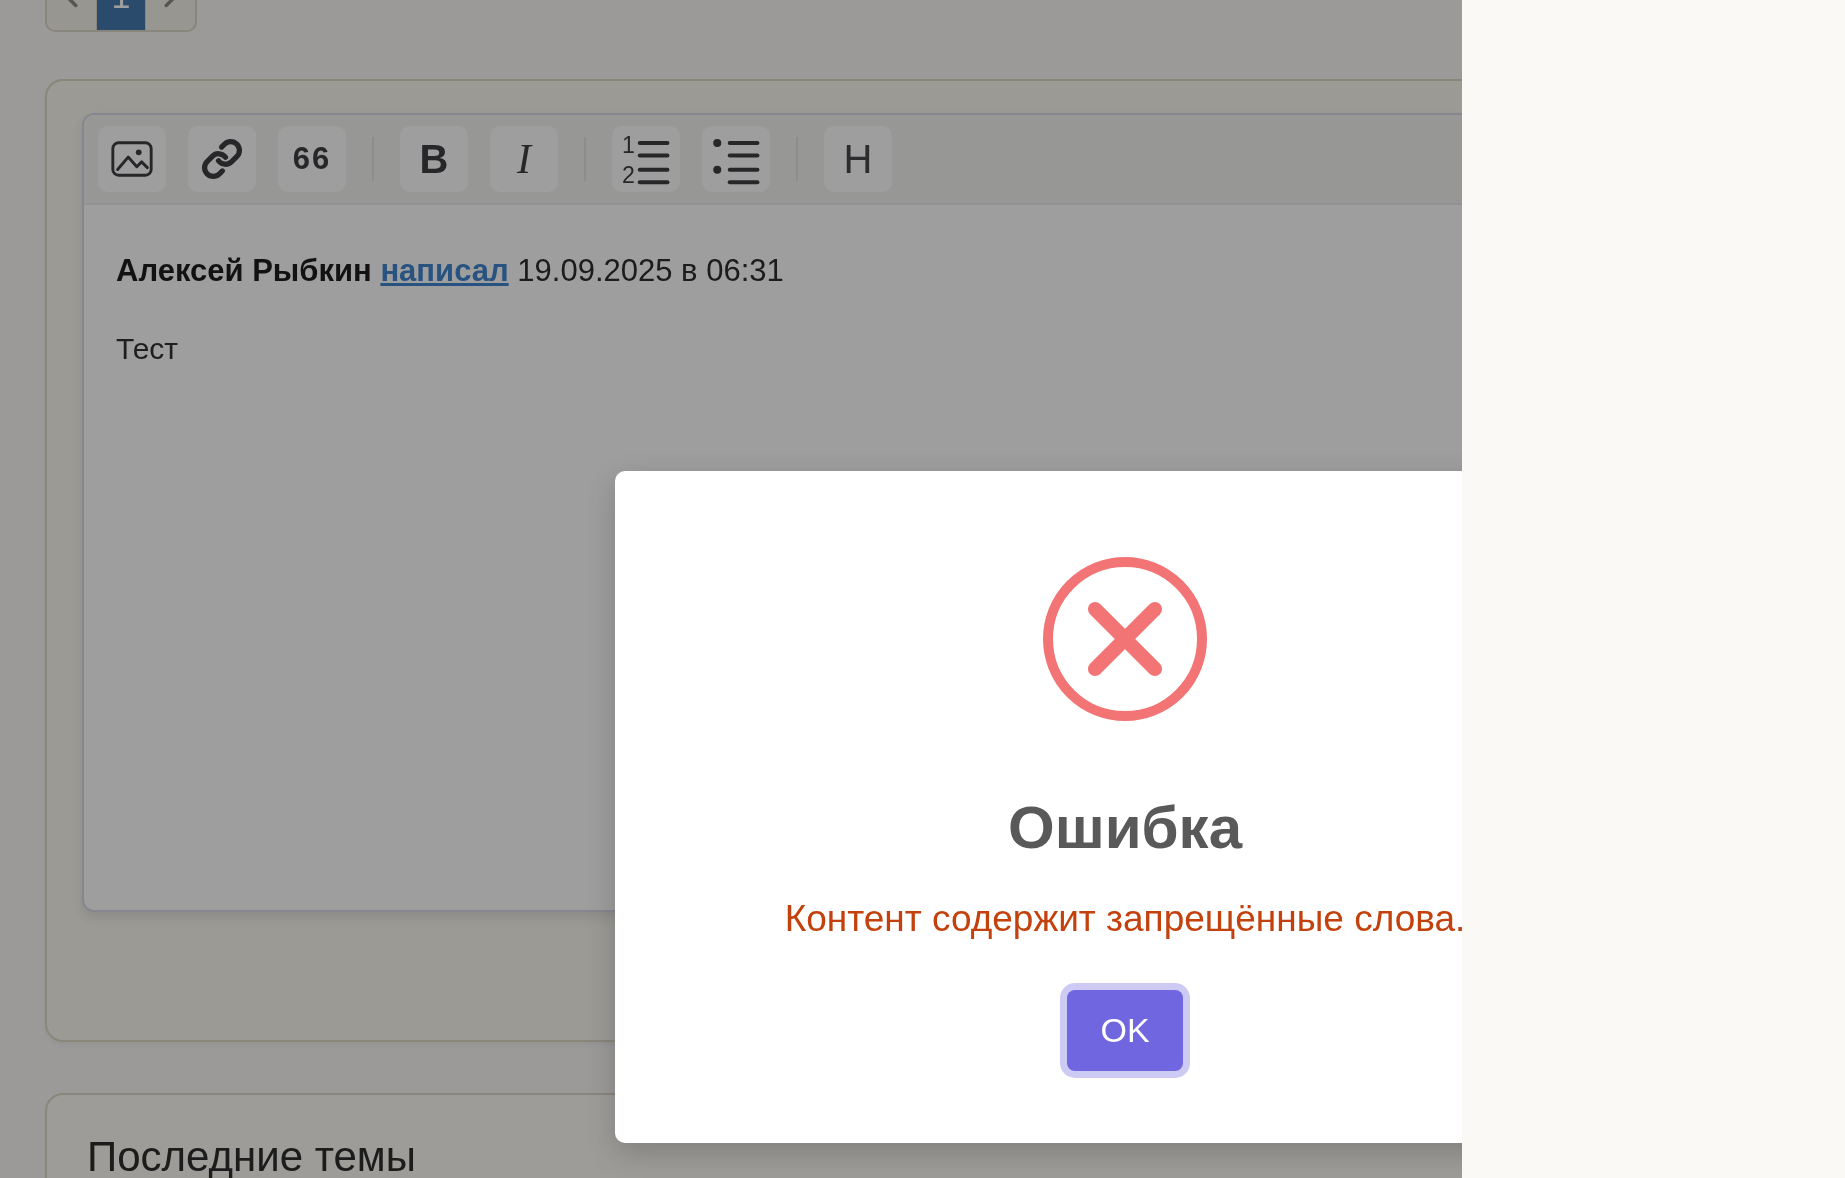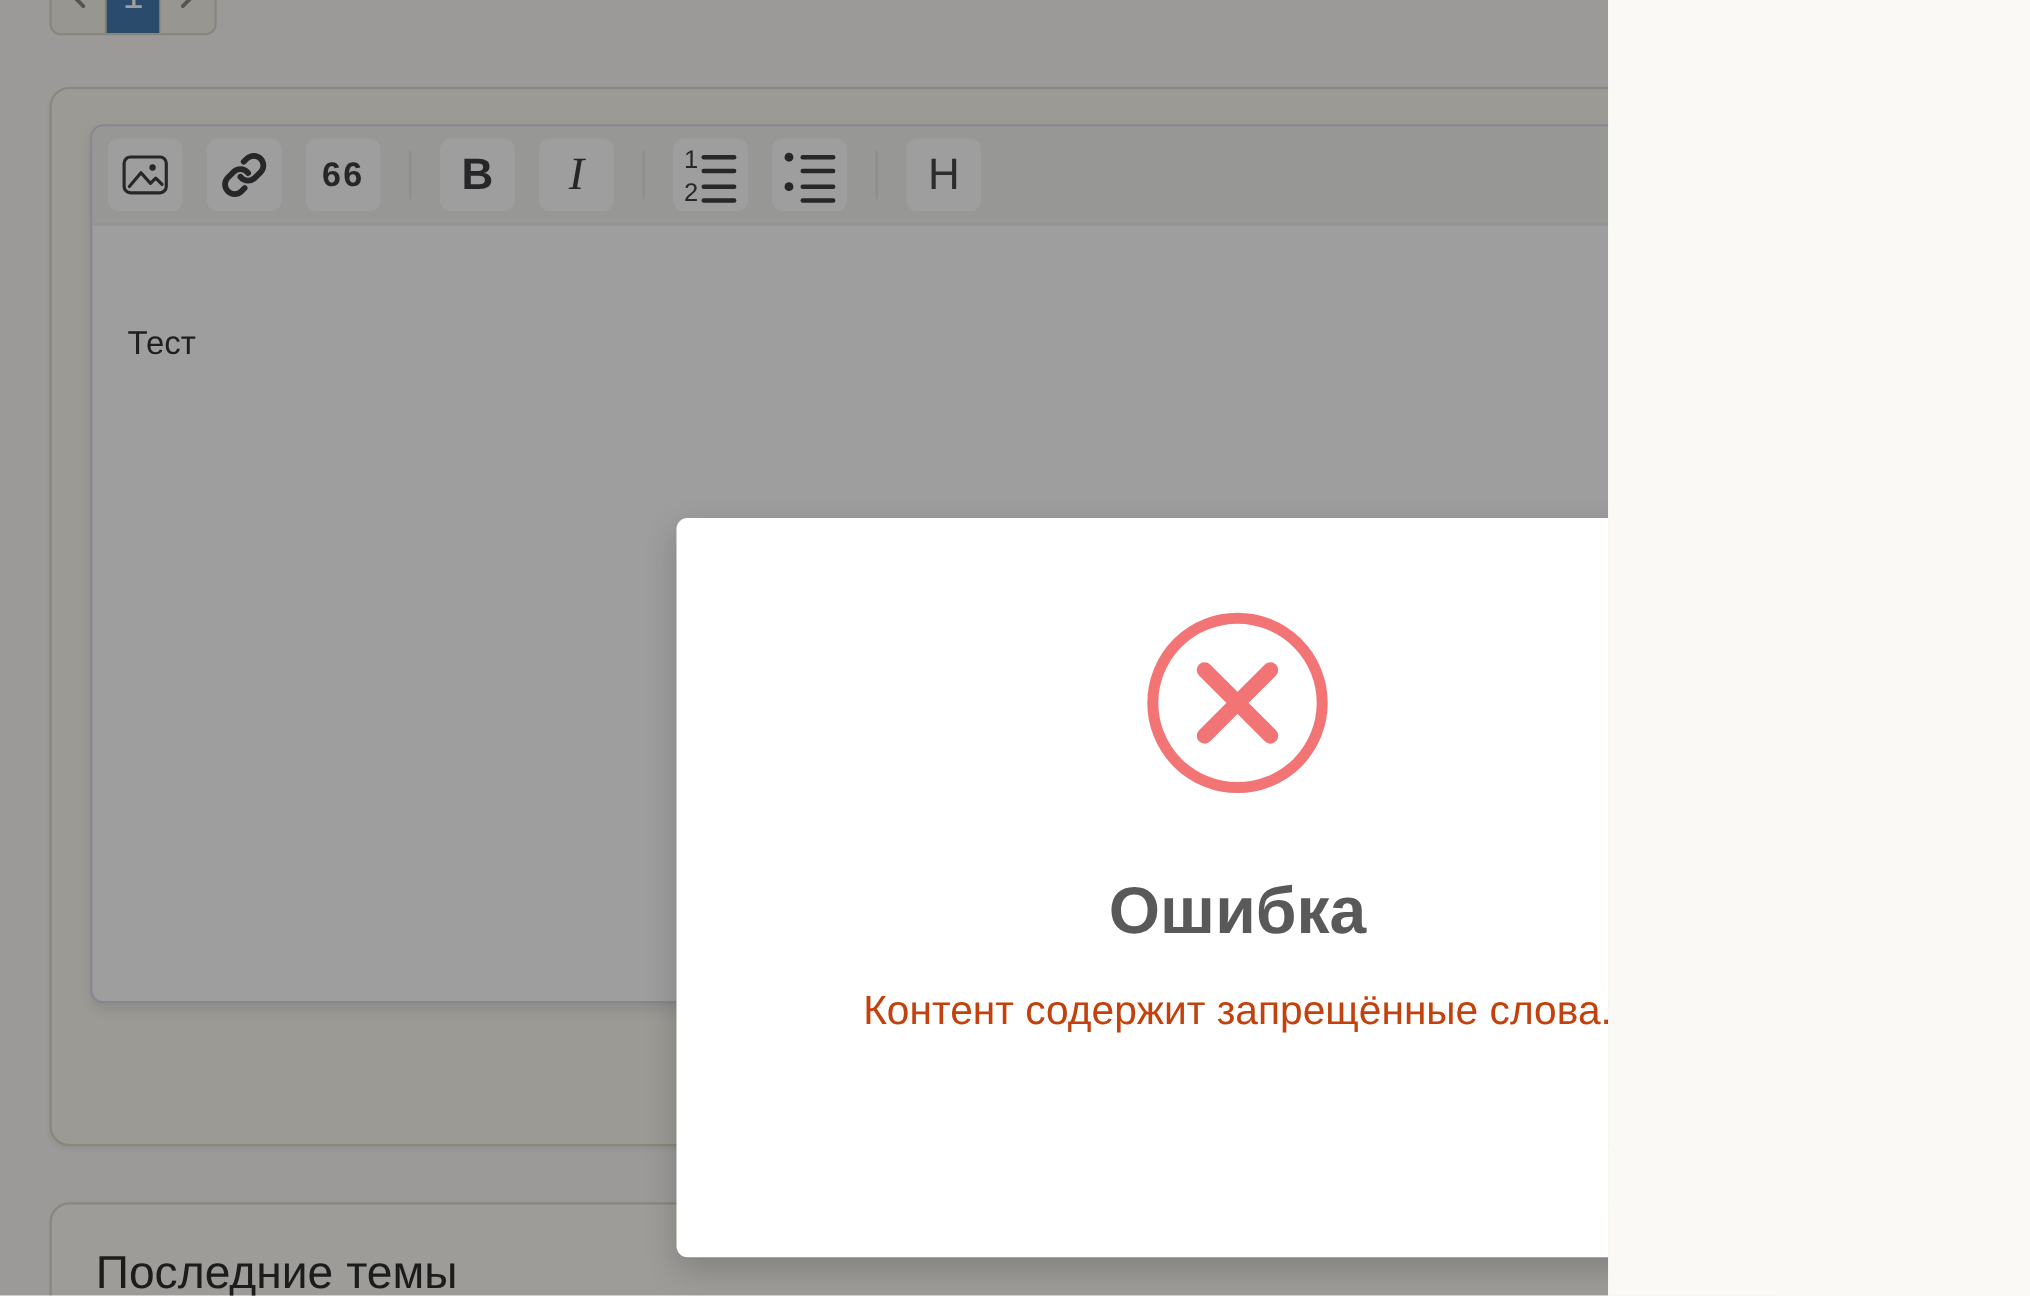--- a/index.html
+++ b/index.html
@@ -176,35 +176,43 @@
         </button>
 
         <div class="tb-divider"></div>
 
         <button class="tool-btn">
           <span class="glyph-h">H</span>
         </button>
       </div>
 
       <div class="editor-content">
+        <div class="author-line">
+          <span class="author-name">Алексей Рыбкин</span>
+          <span class="author-link">написал</span>
+          <span class="timestamp">19.09.2025 в 06:31</span>
+        </div>
         <div class="post-body">Тест</div>
       </div>
     </div>
   </div>
 
   <div class="bottom-panel">
     <div class="bottom-title">Последние темы</div>
   </div>
 
   <div class="overlay"></div>
 
   <div class="modal">
     <div class="error-circle">
       <svg viewBox="0 0 80 80">
         <line x1="17" y1="17" x2="63" y2="63"></line>
         <line x1="63" y1="17" x2="17" y2="63"></line>
       </svg>
     </div>
     <div class="modal-title">Ошибка</div>
     <div class="modal-message">Контент содержит запрещённые слова.</div>
+    <div class="modal-actions">
+      <button class="confirm-button">OK</button>
+    </div>
   </div>
 
 </div>
 
 </body></html>

